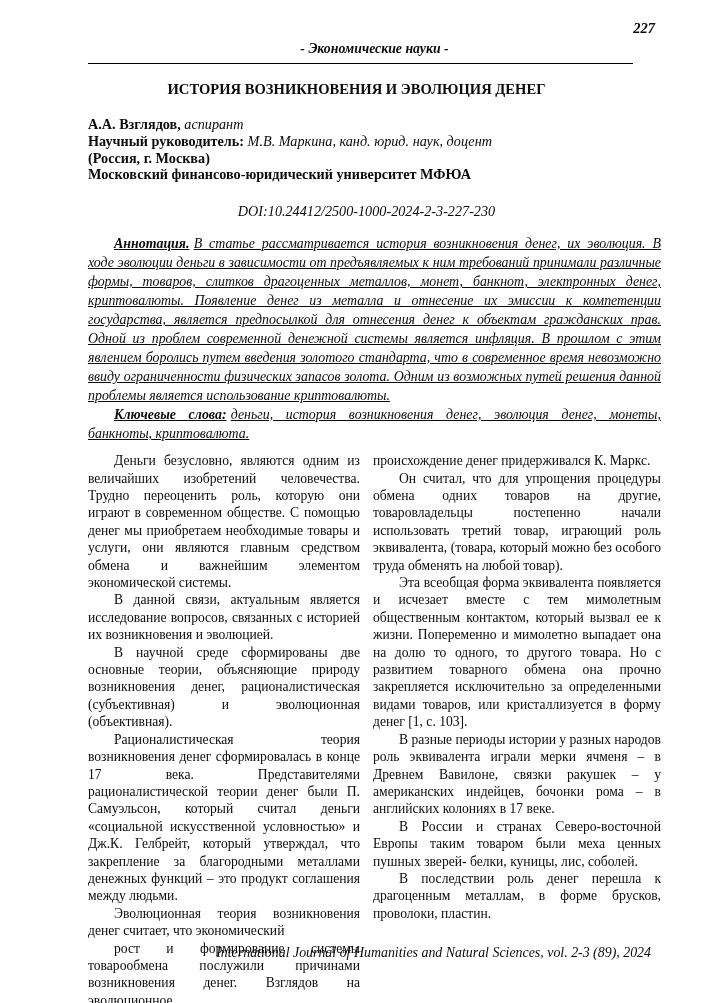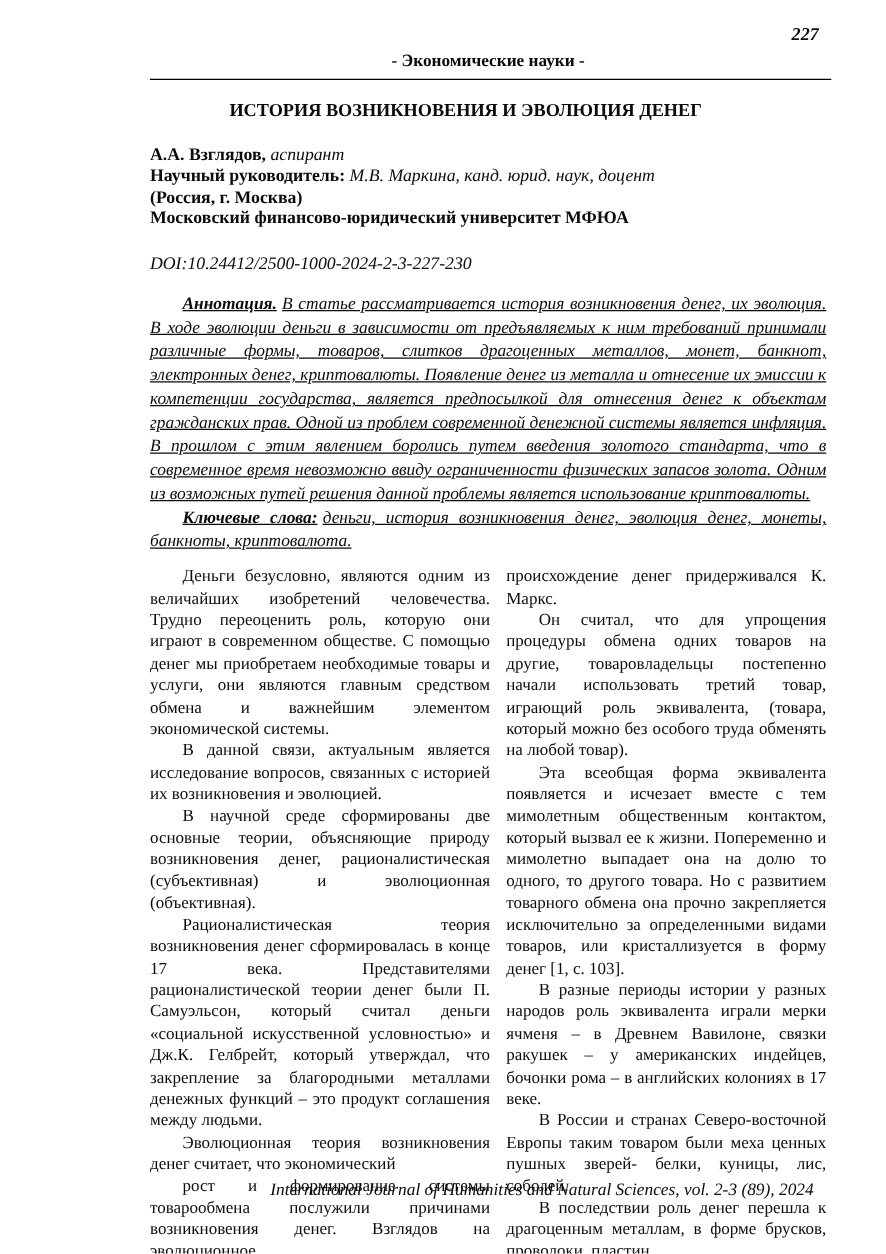--- a/index.html
+++ b/index.html
@@ -4,36 +4,37 @@
 <style>
   html, body { margin: 0; padding: 0; background: #ffffff; }
   .page {
     position: relative;
     width: 709px;
     height: 1003px;
     background: #ffffff;
     color: #0b0b0b;
     font-family: "Liberation Serif", serif;
     box-sizing: border-box;
-    padding: 20px 48px 0 120px;
+    padding: 20px 48px 0 88px;
     overflow: hidden;
   }
   .pageno {
     text-align: right;
     margin-right: 6px;
     font-size: 14.5px;
     font-weight: bold;
     font-style: italic;
     line-height: 16px;
   }
   .running-head {
     margin-top: 5px;
     text-align: center;
     font-size: 13.8px;
     font-weight: bold;
+    font-style: italic;
     line-height: 15px;
   }
   .header-rule {
     width: 545px;
     height: 0;
     border: none;
     border-top: 1.6px solid #000;
     margin: 7px 0 0 0;
   }
   .title {
@@ -44,21 +45,21 @@
     font-weight: bold;
     line-height: 18px;
   }
   .authors { margin-top: 18px; font-size: 14.2px; line-height: 16.8px; }
   .authors p { margin: 0; }
   .authors b { font-weight: bold; }
   .authors i { font-style: italic; }
   .doi {
     margin-top: 20px;
     margin-right: 16px;
-    text-align: left;
+    text-align: center;
     font-style: italic;
     font-size: 14.2px;
     line-height: 17px;
   }
   .abstract, .keywords {
     margin: 0;
     font-style: italic;
     font-size: 13.9px;
     line-height: 19px;
     text-align: justify;

